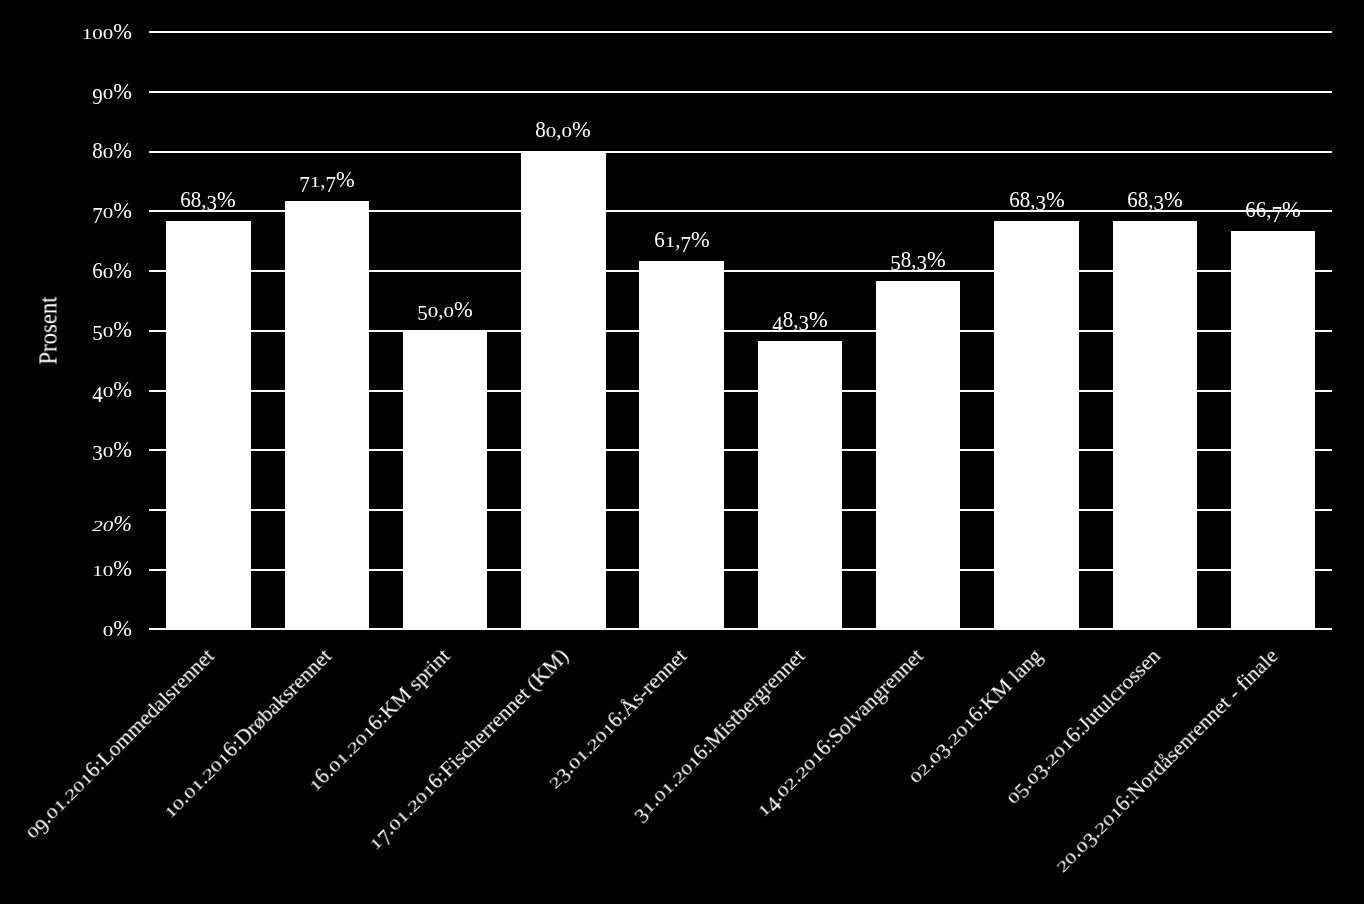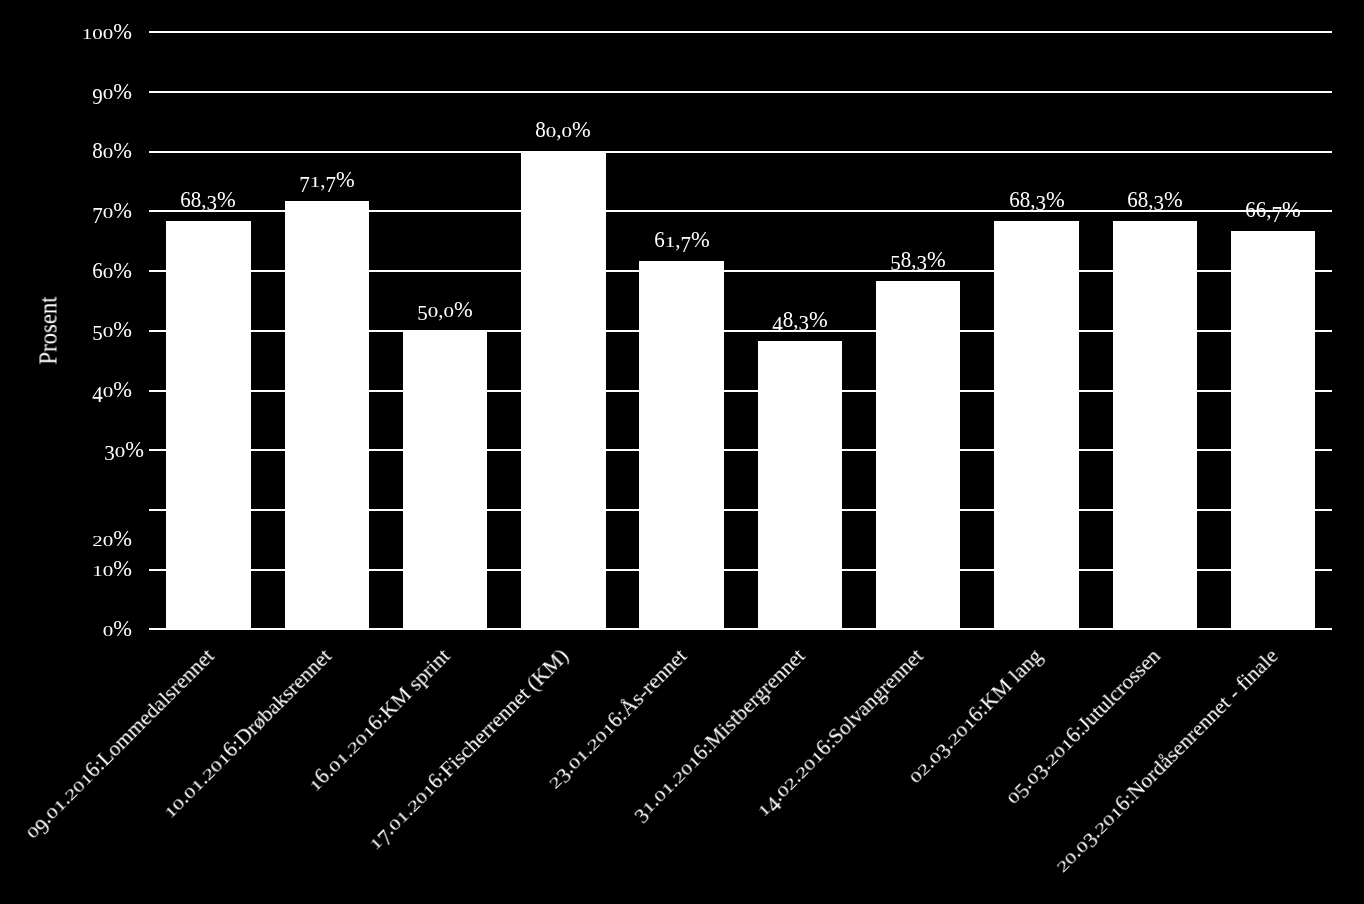--- a/index.html
+++ b/index.html
@@ -108,22 +108,22 @@
   </div>
   <div class="y-axis">
     <div class="axis-title" style="top: 317.65px;">Prosent</div>
     <div class="ytick-label" style="top: 20.8px;"><span class="fig" style="transform-origin: 50% 17.59px; transform: translateY(0px) scaleY(0.71);">1</span><span class="fig" style="transform-origin: 50% 17.59px; transform: translateY(0px) scaleY(0.71);">0</span><span class="fig" style="transform-origin: 50% 17.59px; transform: translateY(0px) scaleY(0.71);">0</span><span class="pct">%</span></div>
     <div class="ytick-label" style="top: 80.51px;"><span class="fig" style="transform-origin: 50% 17.59px; transform: translateY(5.25px) scaleY(1.05);">9</span><span class="fig" style="transform-origin: 50% 17.59px; transform: translateY(0px) scaleY(0.71);">0</span><span class="pct">%</span></div>
     <div class="ytick-label" style="top: 140.22px;"><span class="fig" style="transform-origin: 50% 17.59px; transform: translateY(0px) scaleY(1.07);">8</span><span class="fig" style="transform-origin: 50% 17.59px; transform: translateY(0px) scaleY(0.71);">0</span><span class="pct">%</span></div>
     <div class="ytick-label" style="top: 199.93px;"><span class="fig" style="transform-origin: 50% 17.59px; transform: translateY(5.25px) scaleY(1.05);">7</span><span class="fig" style="transform-origin: 50% 17.59px; transform: translateY(0px) scaleY(0.71);">0</span><span class="pct">%</span></div>
     <div class="ytick-label" style="top: 259.64px;"><span class="fig" style="transform-origin: 50% 17.59px; transform: translateY(0px) scaleY(1.07);">6</span><span class="fig" style="transform-origin: 50% 17.59px; transform: translateY(0px) scaleY(0.71);">0</span><span class="pct">%</span></div>
     <div class="ytick-label" style="top: 319.35px;"><span class="fig" style="transform-origin: 50% 17.59px; transform: translateY(3.36px) scaleY(0.95);">5</span><span class="fig" style="transform-origin: 50% 17.59px; transform: translateY(0px) scaleY(0.71);">0</span><span class="pct">%</span></div>
     <div class="ytick-label" style="top: 379.06px;"><span class="fig" style="transform-origin: 50% 17.59px; transform: translateY(5.25px) scaleY(1.05);">4</span><span class="fig" style="transform-origin: 50% 17.59px; transform: translateY(0px) scaleY(0.71);">0</span><span class="pct">%</span></div>
-    <div class="ytick-label" style="top: 438.77px; padding-left: 12px;"><span class="fig" style="transform-origin: 50% 17.59px; transform: translateY(3.36px) scaleY(0.95);">3</span><span class="fig" style="transform-origin: 50% 17.59px; transform: translateY(0px) scaleY(0.71);">0</span><span class="pct">%</span></div>
-    <div class="ytick-label" style="top: 528px;"><span class="fig" style="transform-origin: 50% 17.59px; transform: translateY(0px) scaleY(0.71);">2</span><span class="fig" style="transform-origin: 50% 17.59px; transform: translateY(0px) scaleY(0.71);">0</span><span class="pct">%</span></div>
+    <div class="ytick-label" style="top: 438.77px;"><span class="fig" style="transform-origin: 50% 17.59px; transform: translateY(3.36px) scaleY(0.95);">3</span><span class="fig" style="transform-origin: 50% 17.59px; transform: translateY(0px) scaleY(0.71);">0</span><span class="pct">%</span></div>
+    <div class="ytick-label" style="top: 513px; font-style: italic;"><span class="fig" style="transform-origin: 50% 17.59px; transform: translateY(0px) scaleY(0.71);">2</span><span class="fig" style="transform-origin: 50% 17.59px; transform: translateY(0px) scaleY(0.71);">0</span><span class="pct">%</span></div>
     <div class="ytick-label" style="top: 558.19px;"><span class="fig" style="transform-origin: 50% 17.59px; transform: translateY(0px) scaleY(0.71);">1</span><span class="fig" style="transform-origin: 50% 17.59px; transform: translateY(0px) scaleY(0.71);">0</span><span class="pct">%</span></div>
     <div class="ytick-label" style="top: 617.9px;"><span class="fig" style="transform-origin: 50% 17.59px; transform: translateY(0px) scaleY(0.71);">0</span><span class="pct">%</span></div>
   </div>
   <div class="series">
     <div class="bar" style="left: 166.25px; width: 84.4px; top: 221px; height: 409px;"></div>
     <div class="bar" style="left: 284.55px; width: 84.4px; top: 201px; height: 429px;"></div>
     <div class="bar" style="left: 402.85px; width: 84.4px; top: 331px; height: 299px;"></div>
     <div class="bar" style="left: 521.15px; width: 84.4px; top: 151px; height: 479px;"></div>
     <div class="bar" style="left: 639.45px; width: 84.4px; top: 261px; height: 369px;"></div>
     <div class="bar" style="left: 757.75px; width: 84.4px; top: 341px; height: 289px;"></div>

